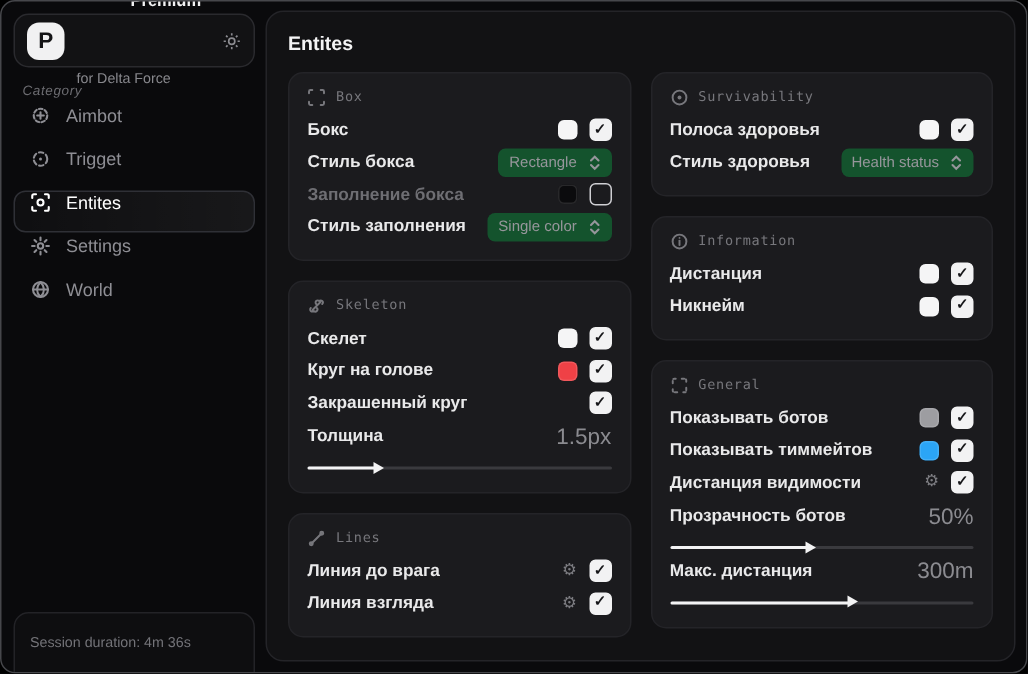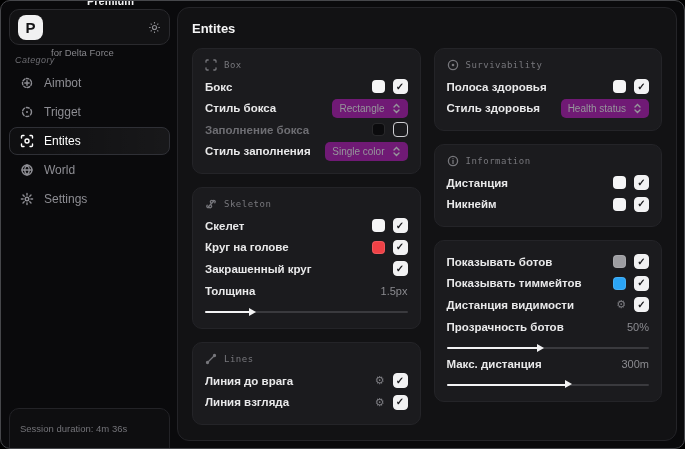--- a/index.html
+++ b/index.html
@@ -28,21 +28,21 @@
   .brand-sub { color:#87878c; font-size:9.5px;margin-top:40px; }
   .brand-gear { color:#8b8b90; display:flex; }
 
   .category-label {
     position:absolute; left:14px; top:54px;
     color:#6c6c71; font-size:9px; letter-spacing:.4px;font-style:italic;
   }
   .nav { position:absolute; left:8px; top:68px; width:161px; display:flex; flex-direction:column; gap:1px; }
   .nav-item {
     height:28px; border-radius:8px; border:1px solid transparent;
-    display:flex; align-items:center; gap:10px; padding:0 10px;
+    display:flex; align-items:flex-start; gap:10px; padding:0 10px;
     color:#8e8e94; font-size:12px; cursor:pointer;
   }
   .nav-item.selected {
     color:#ffffff; border-color:#2f3036;
     background:linear-gradient(90deg, rgba(255,255,255,.02), rgba(255,255,255,.06));
   }
   .nav-icon { display:flex; width:14px; height:14px; }
   .nav-icon svg { width:14px; height:14px; stroke:currentColor; fill:none; stroke-width:1.4; stroke-linecap:round; }
 
   .session-box {
@@ -70,37 +70,37 @@
     display:flex; align-items:center; gap:7px; margin-bottom:5px;
     color:#77777c; font-family:"DejaVu Sans Mono", monospace; font-size:9px; letter-spacing:.5px;
   }
   .card-header svg { width:12px; height:12px; stroke:#77777c; fill:none; stroke-width:1.3; stroke-linecap:round; }
 
   .row {
     min-height:21.5px; display:flex; align-items:center; justify-content:space-between;
   }
   .row-label { color:#e9e9ea; font-size:11.5px; font-weight:600; }
   .row-label.dim { color:#6e6e73; }
-  .row-value { color:#8b8b90; font-size:11px; }
+  .row-value { color:#8b8b90; font-size:15px; }
   .controls { display:flex; align-items:center; gap:8px; }
 
   .swatch {
     width:13px; height:13px; border-radius:4px;
     box-shadow:inset 0 0 0 1px rgba(255,255,255,.12); cursor:pointer;
   }
   .cb {
     width:15px; height:15px; border-radius:4px; cursor:pointer;
     border:1.5px solid #cfcfd3; background:transparent;
     display:flex; align-items:center; justify-content:center;
   }
   .cb.on { background:#f2f2f3; border-color:#f2f2f3; }
   .cb.on::after { content:"✓"; color:#17171a; font-size:10px; font-weight:bold; line-height:1; }
 
   .select {
-    height:19px; background:#701a75; border-radius:5px; cursor:pointer;
+    height:19px; background:#14532d; border-radius:5px; cursor:pointer;
     display:flex; align-items:center; gap:7px; padding:0 7px;
     color:#96969b; font-size:10px;
   }
   .select svg { width:9px; height:11px; stroke:#96969b; fill:none; stroke-width:1.4; stroke-linecap:round; }
 
   .gear-btn { display:flex; cursor:pointer; color:#7d7d82; font-size:11px; line-height:1; }
 
   .slider-block { margin-top:1px; }
   .slider-track {
     position:relative; height:2px; background:#3a3a3e; border-radius:1px;
@@ -159,34 +159,34 @@
           <svg viewBox="0 0 14 14">
               <path d="M1.5 4V2.5A1 1 0 0 1 2.5 1.5H4M10 1.5h1.5a1 1 0 0 1 1 1V4M12.5 10v1.5a1 1 0 0 1-1 1H10M4 12.5H2.5a1 1 0 0 1-1-1V10"></path>
               <circle cx="7" cy="7" r="2"></circle>
             </svg>
         </span>
         <span>Entites</span>
       </div>
       <div class="nav-item">
         <span class="nav-icon">
           <svg viewBox="0 0 14 14">
+              <circle cx="7" cy="7" r="1.8"></circle>
+              <path d="M7 1.4v1.7M7 10.9v1.7M1.4 7h1.7M10.9 7h1.7M3 3l1.2 1.2M9.8 9.8L11 11M11 3L9.8 4.2M4.2 9.8L3 11"></path>
+            </svg>
+        </span>
+        <span>Settings</span>
+      </div>
+      <div class="nav-item">
+        <span class="nav-icon">
+          <svg viewBox="0 0 14 14">
               <circle cx="7" cy="7" r="5"></circle>
               <path d="M2 7h10M7 2c-3 3.2-3 6.8 0 10M7 2c3 3.2 3 6.8 0 10"></path>
             </svg>
         </span>
         <span>World</span>
-      </div>
-      <div class="nav-item">
-        <span class="nav-icon">
-          <svg viewBox="0 0 14 14">
-              <circle cx="7" cy="7" r="1.8"></circle>
-              <path d="M7 1.4v1.7M7 10.9v1.7M1.4 7h1.7M10.9 7h1.7M3 3l1.2 1.2M9.8 9.8L11 11M11 3L9.8 4.2M4.2 9.8L3 11"></path>
-            </svg>
-        </span>
-        <span>Settings</span>
       </div>
     </div>
 
     <div class="session-box">
       <div class="session-text">Session duration: 4m 36s</div>
     </div>
   </div>
 
   <div class="main">
     <div class="page-title">Entites</div>
@@ -350,20 +350,26 @@
           <div class="row">
             <span class="row-label">Никнейм</span>
             <span class="controls">
               <span class="swatch" style="background: rgb(245, 245, 246);"></span>
               <span class="cb on"></span>
             </span>
           </div>
         </div>
 
         <div class="card">
+          <div class="card-header">
+            <svg viewBox="0 0 12 12">
+                <path d="M1.5 4.5v-2a1 1 0 0 1 1-1h2M7.5 1.5h2a1 1 0 0 1 1 1v2M10.5 7.5v2a1 1 0 0 1-1 1h-2M4.5 10.5h-2a1 1 0 0 1-1-1v-2" stroke-dasharray="1.6 1.2"></path>
+              </svg>
+            <span>General</span>
+          </div>
           <div class="row">
             <span class="row-label">Показывать ботов</span>
             <span class="controls">
               <span class="swatch" style="background: rgb(157, 157, 161);"></span>
               <span class="cb on"></span>
             </span>
           </div>
           <div class="row">
             <span class="row-label">Показывать тиммейтов</span>
             <span class="controls">

